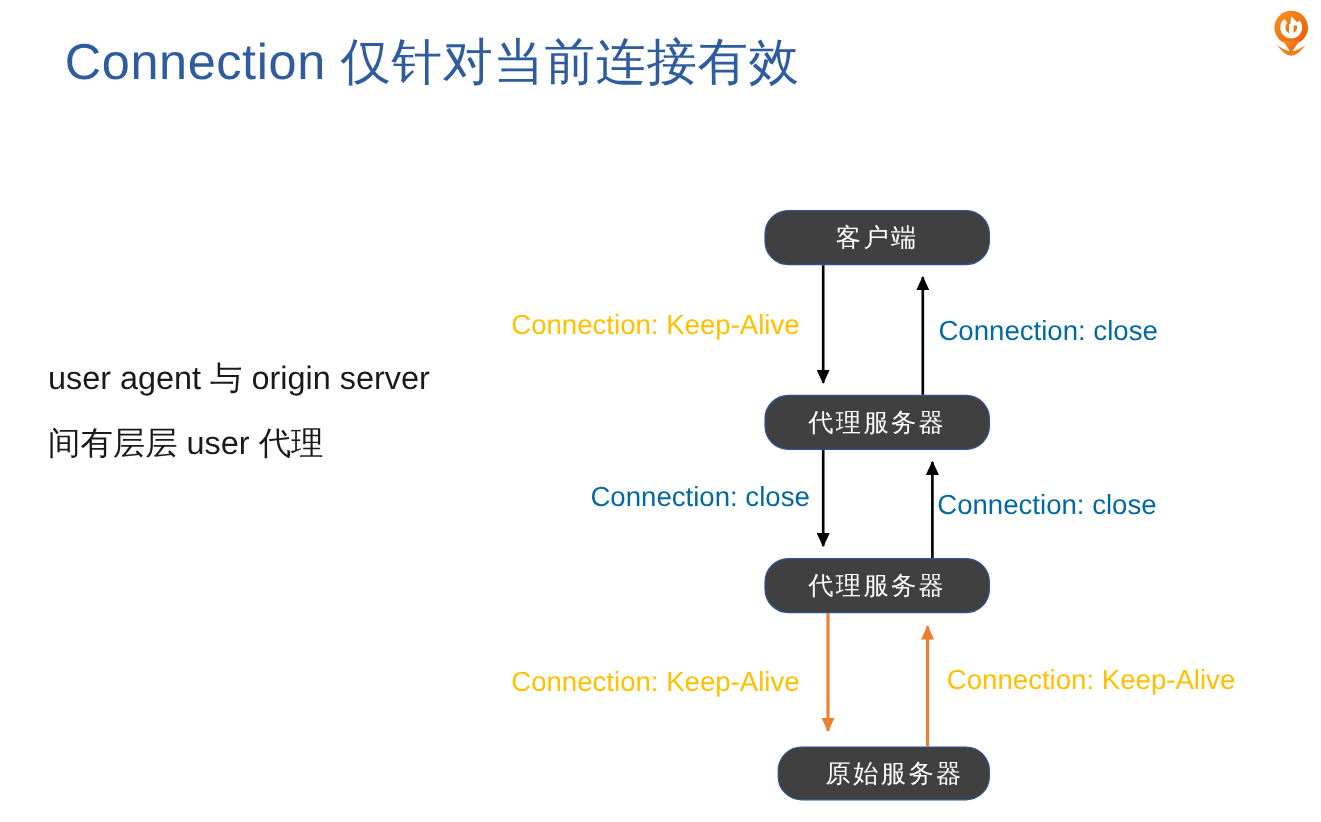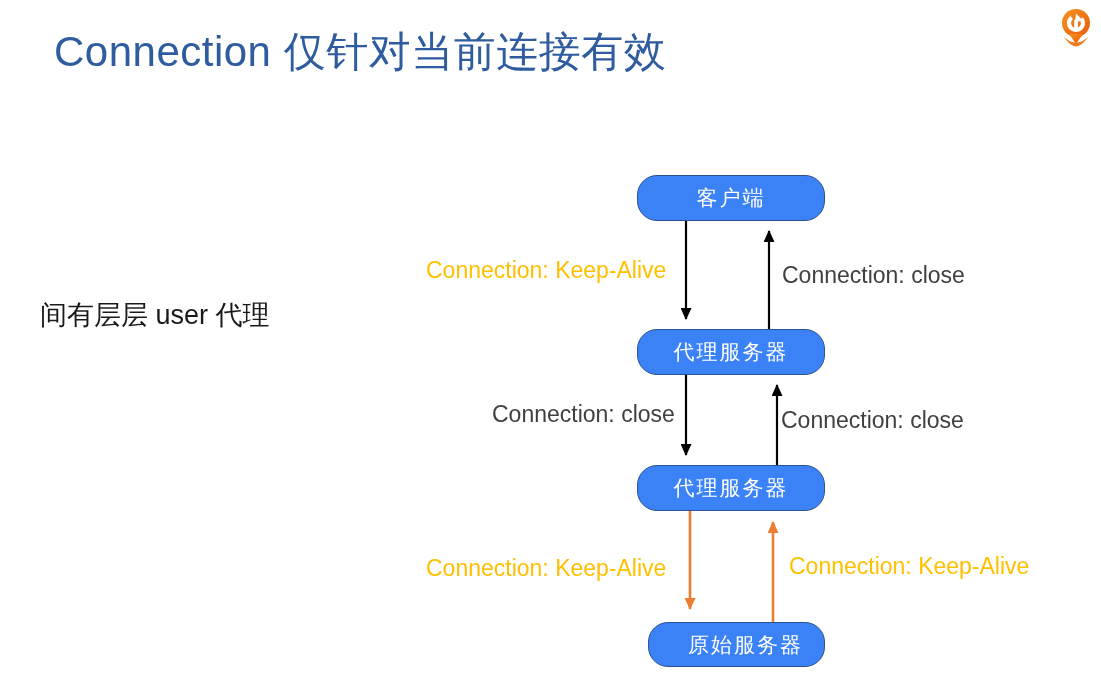--- a/index.html
+++ b/index.html
@@ -25,21 +25,21 @@
     position: absolute;
     left: 40px;
     top: 288px;
     font-size: 27px;
     line-height: 54px;
     color: #1a1a1a;
     white-space: nowrap;
   }
   .node {
     position: absolute;
-    background: #3b82f6;
+    background: #404040;
     border: 1.6px solid #2f528f;
     border-radius: 20px;
     color: #ffffff;
     font-size: 21px;
     letter-spacing: 2px;
     display: flex;
     align-items: center;
     justify-content: center;
     box-sizing: border-box;
     white-space: nowrap;
@@ -47,21 +47,21 @@
   .node-client  { left: 637px; top: 175px; width: 188px; height: 46px; }
   .node-proxy1  { left: 637px; top: 329px; width: 188px; height: 46px; }
   .node-proxy2  { left: 637px; top: 465px; width: 188px; height: 46px; }
   .node-origin  { left: 648px; top: 622px; width: 177px; height: 45px; padding-left: 18px; }
   .edge-label {
     position: absolute;
     font-size: 23px;
     white-space: nowrap;
   }
   .edge-label.keepalive { color: #ffc000; }
-  .edge-label.close     { color: #404040; }
+  .edge-label.close     { color: #0369a1; }
   .arrow-layer {
     position: absolute;
     left: 0; top: 0;
     width: 1101px;
     height: 685px;
     pointer-events: none;
   }
   .logo {
     position: absolute;
     right: 6px;
@@ -88,20 +88,21 @@
     <path d="M12 26 L19 36 L26 26 Z" fill="url(#lg)"></path>
     <path d="M7 29 Q19 40 31 29 Q25 38 19 38.5 Q13 38 7 29 Z" fill="#f07c1e"></path>
     <g transform="rotate(-40 19 15)">
       <circle cx="19" cy="15" r="7" fill="none" stroke="#ffffff" stroke-width="4.2" stroke-dasharray="33 12"></circle>
     </g>
     <path d="M19 5.5 L26.5 13 L18 13.5 Z" fill="#ffffff"></path>
     <rect x="17.2" y="12" width="3.8" height="10" fill="#ffffff"></rect>
   </svg>
 
   <div class="side-note">
+    <div>user agent 与 origin server</div>
     <div>间有层层 user 代理</div>
   </div>
 
   <svg class="arrow-layer" aria-hidden="true">
     <defs>
       <marker id="arrow-black" markerUnits="userSpaceOnUse" markerWidth="12" markerHeight="11" refX="11" refY="5.5" orient="auto">
         <path d="M0,0 L12,5.5 L0,11 Z" fill="#000000"></path>
       </marker>
       <marker id="arrow-orange" markerUnits="userSpaceOnUse" markerWidth="12" markerHeight="11" refX="11" refY="5.5" orient="auto">
         <path d="M0,0 L12,5.5 L0,11 Z" fill="#ed7d31"></path>

